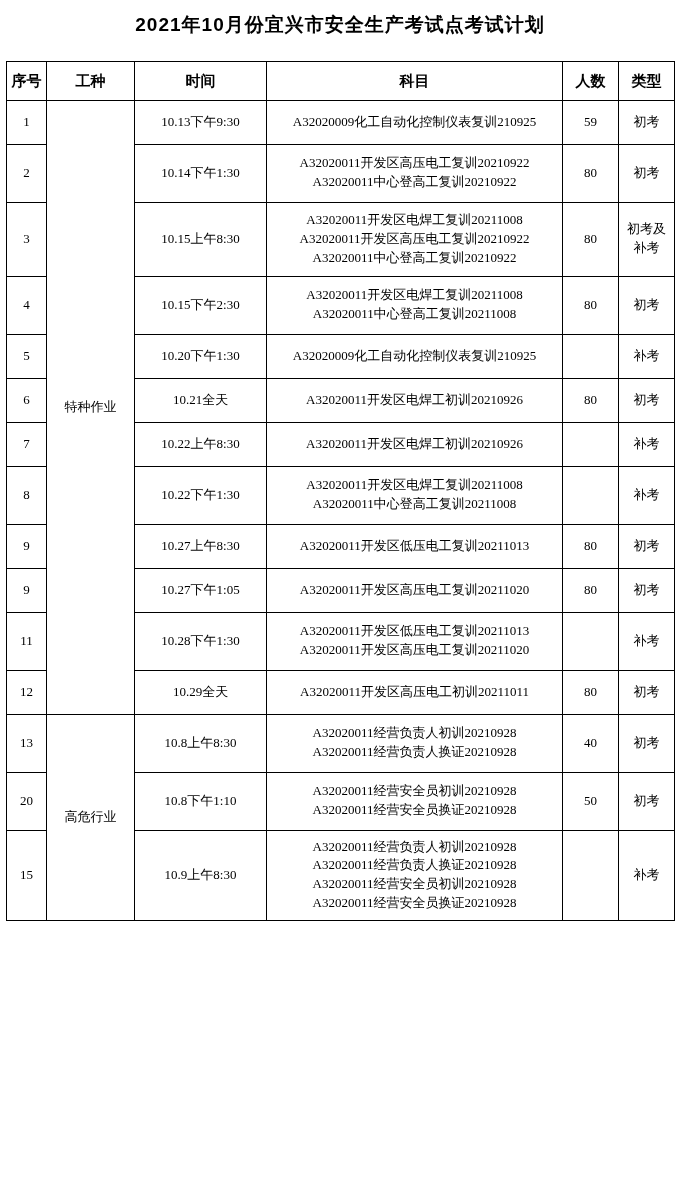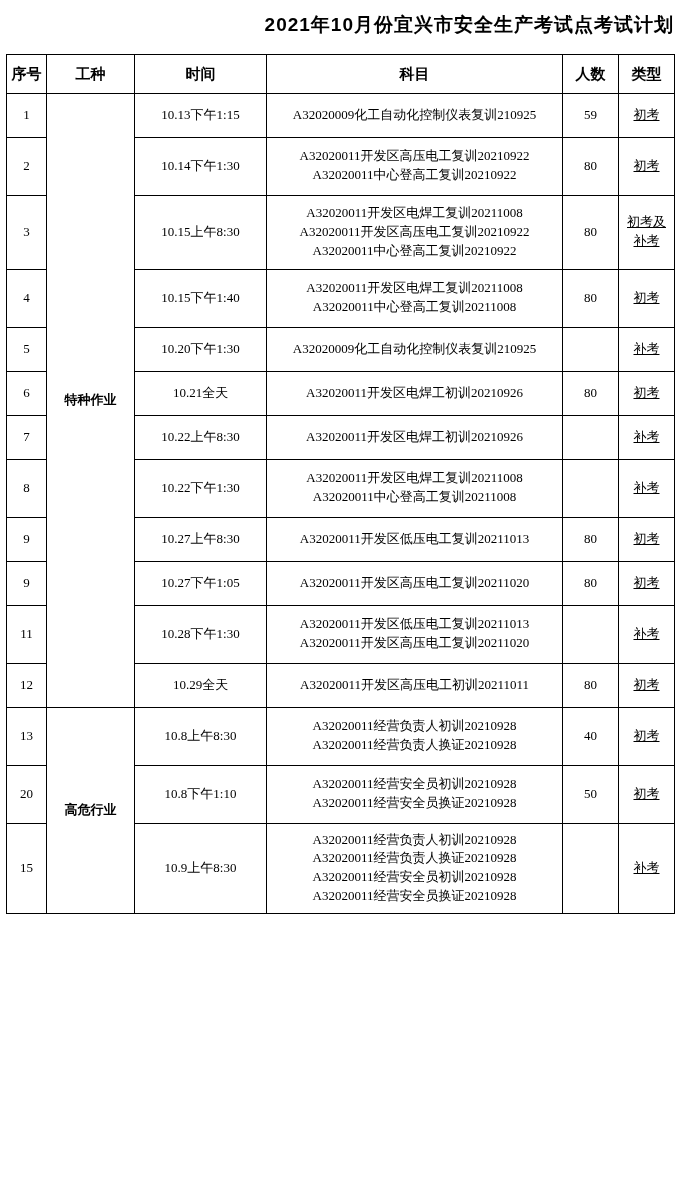--- a/index.html
+++ b/index.html
@@ -11,32 +11,32 @@
     width: 680px;
     font-family: "Liberation Serif", "DejaVu Serif", serif;
     color: #000000;
   }
   .page {
     width: 680px;
     box-sizing: border-box;
     padding: 8px 6px 0 6px;
   }
   .doc-title {
-    text-align: right;
+    text-align: center;
     font-family: "Liberation Sans", "DejaVu Sans", sans-serif;
     font-weight: bold;
     font-size: 19px;
     letter-spacing: 1px;
     padding: 6px 0 12px 0;
     line-height: 1.2;
   }
   table.plan {
     border-collapse: collapse;
     width: 668px;
-    margin: 5px auto;
+    margin: 12px auto;
     table-layout: fixed;
   }
   table.plan th, table.plan td {
     border: 1px solid #000000;
     text-align: center;
     vertical-align: middle;
     font-size: 13px;
     line-height: 1.45;
     padding: 4px 2px;
   }
@@ -48,33 +48,32 @@
   }
   .col-idx   { width: 40px; }
   .col-trade { width: 88px; }
   .col-time  { width: 132px; }
   .col-subj  { width: 296px; }
   .col-num   { width: 56px; }
   .col-type  { width: 56px; }
 
   td.trade-cell {
     font-family: "Liberation Sans", "DejaVu Sans", sans-serif;
-    font-weight: bold;
+    font-weight: normal;
     font-size: 15px;
   }
   td.subject {
     font-size: 13px;
   }
   td.subject .line {
     display: block;
     white-space: nowrap;
   }
   td.type .line {
     display: block;
-    text-decoration: underline;
   }
   .r1 { height: 44px; }
   .r2 { height: 58px; }
   .r3 { height: 74px; }
   .r4 { height: 90px; }
 </style>
 </head>
 <body>
 
 <div class="page">
@@ -96,21 +95,21 @@
         <th>时间</th>
         <th>科目</th>
         <th>人数</th>
         <th>类型</th>
       </tr>
     </thead>
     <tbody id="table-body">
         <tr class="r1">
           <td>1</td>
           <td class="trade-cell" rowspan="12">特种作业</td>
-          <td>10.13下午1:15</td>
+          <td>10.13下午9:30</td>
           <td class="subject">
             <span class="line">A32020009化工自动化控制仪表复训210925</span>
           </td>
           <td>59</td>
           <td class="type">
             <span class="line">初考</span>
           </td>
         </tr>
         <tr class="r2">
           <td>2</td>
@@ -133,21 +132,21 @@
             <span class="line">A32020011中心登高工复训20210922</span>
           </td>
           <td>80</td>
           <td class="type">
             <span class="line">初考及</span>
             <span class="line">补考</span>
           </td>
         </tr>
         <tr class="r2">
           <td>4</td>
-          <td>10.15下午1:40</td>
+          <td>10.15下午2:30</td>
           <td class="subject">
             <span class="line">A32020011开发区电焊工复训20211008</span>
             <span class="line">A32020011中心登高工复训20211008</span>
           </td>
           <td>80</td>
           <td class="type">
             <span class="line">初考</span>
           </td>
         </tr>
         <tr class="r1">

